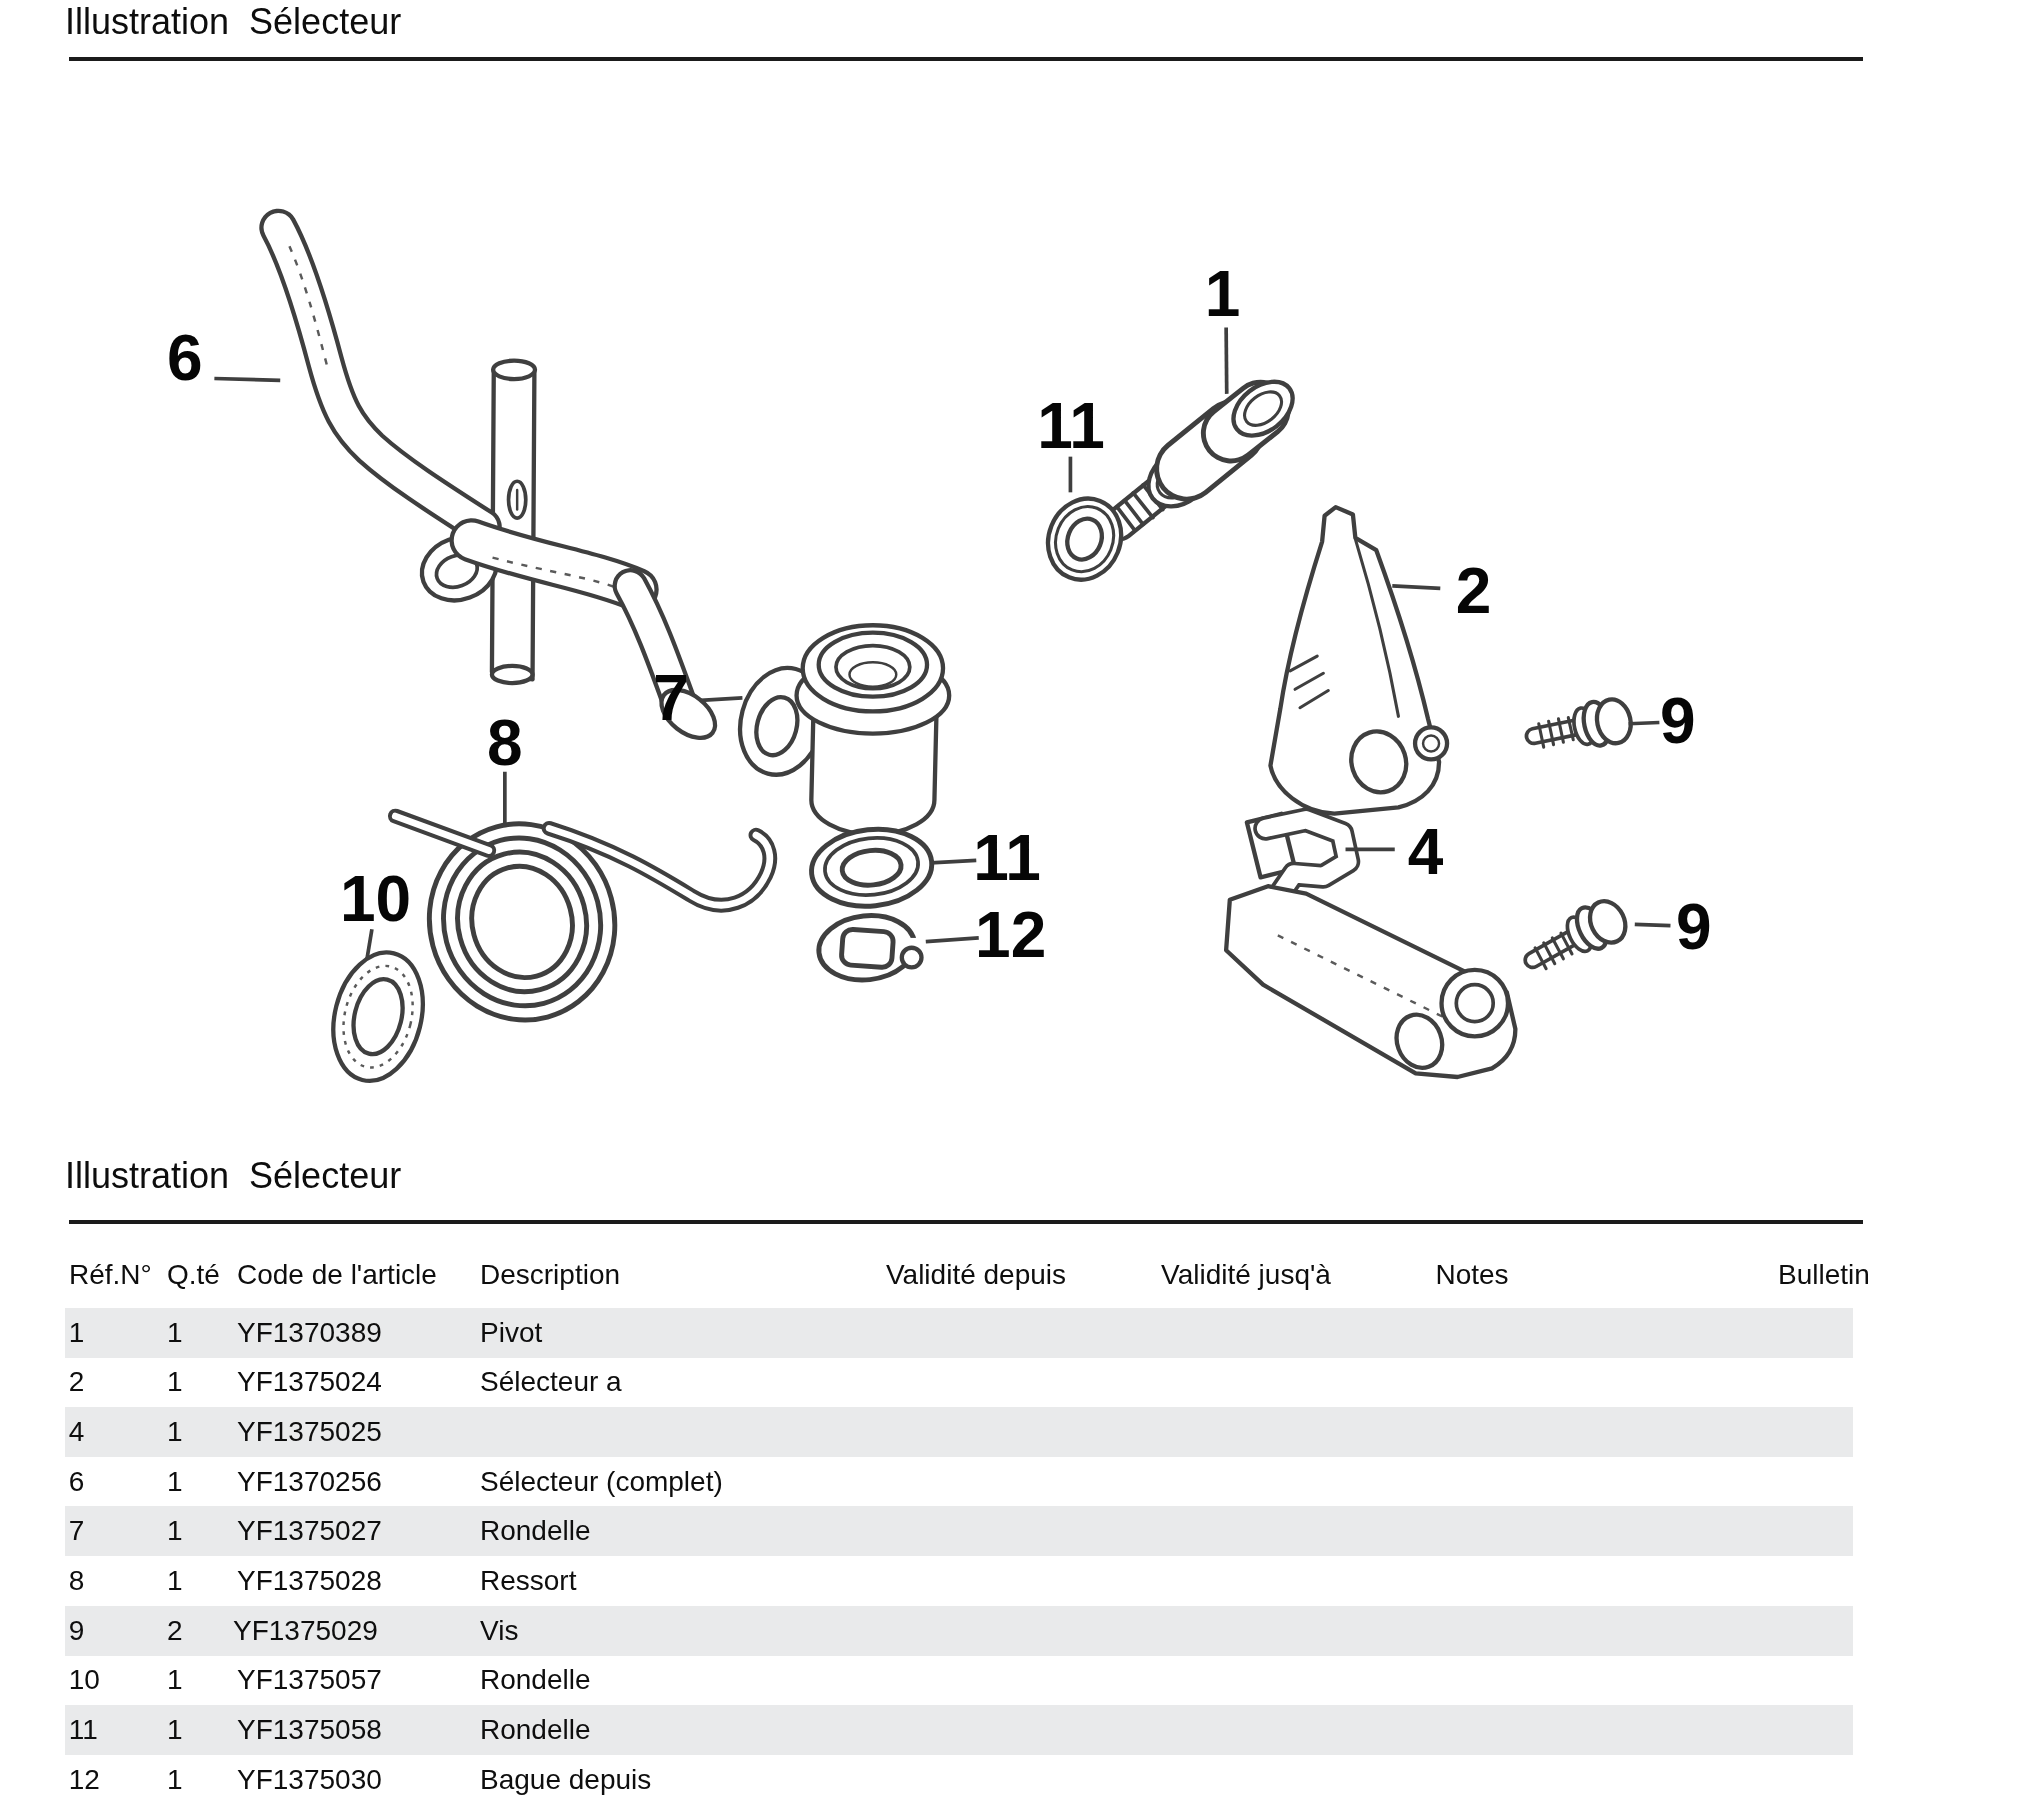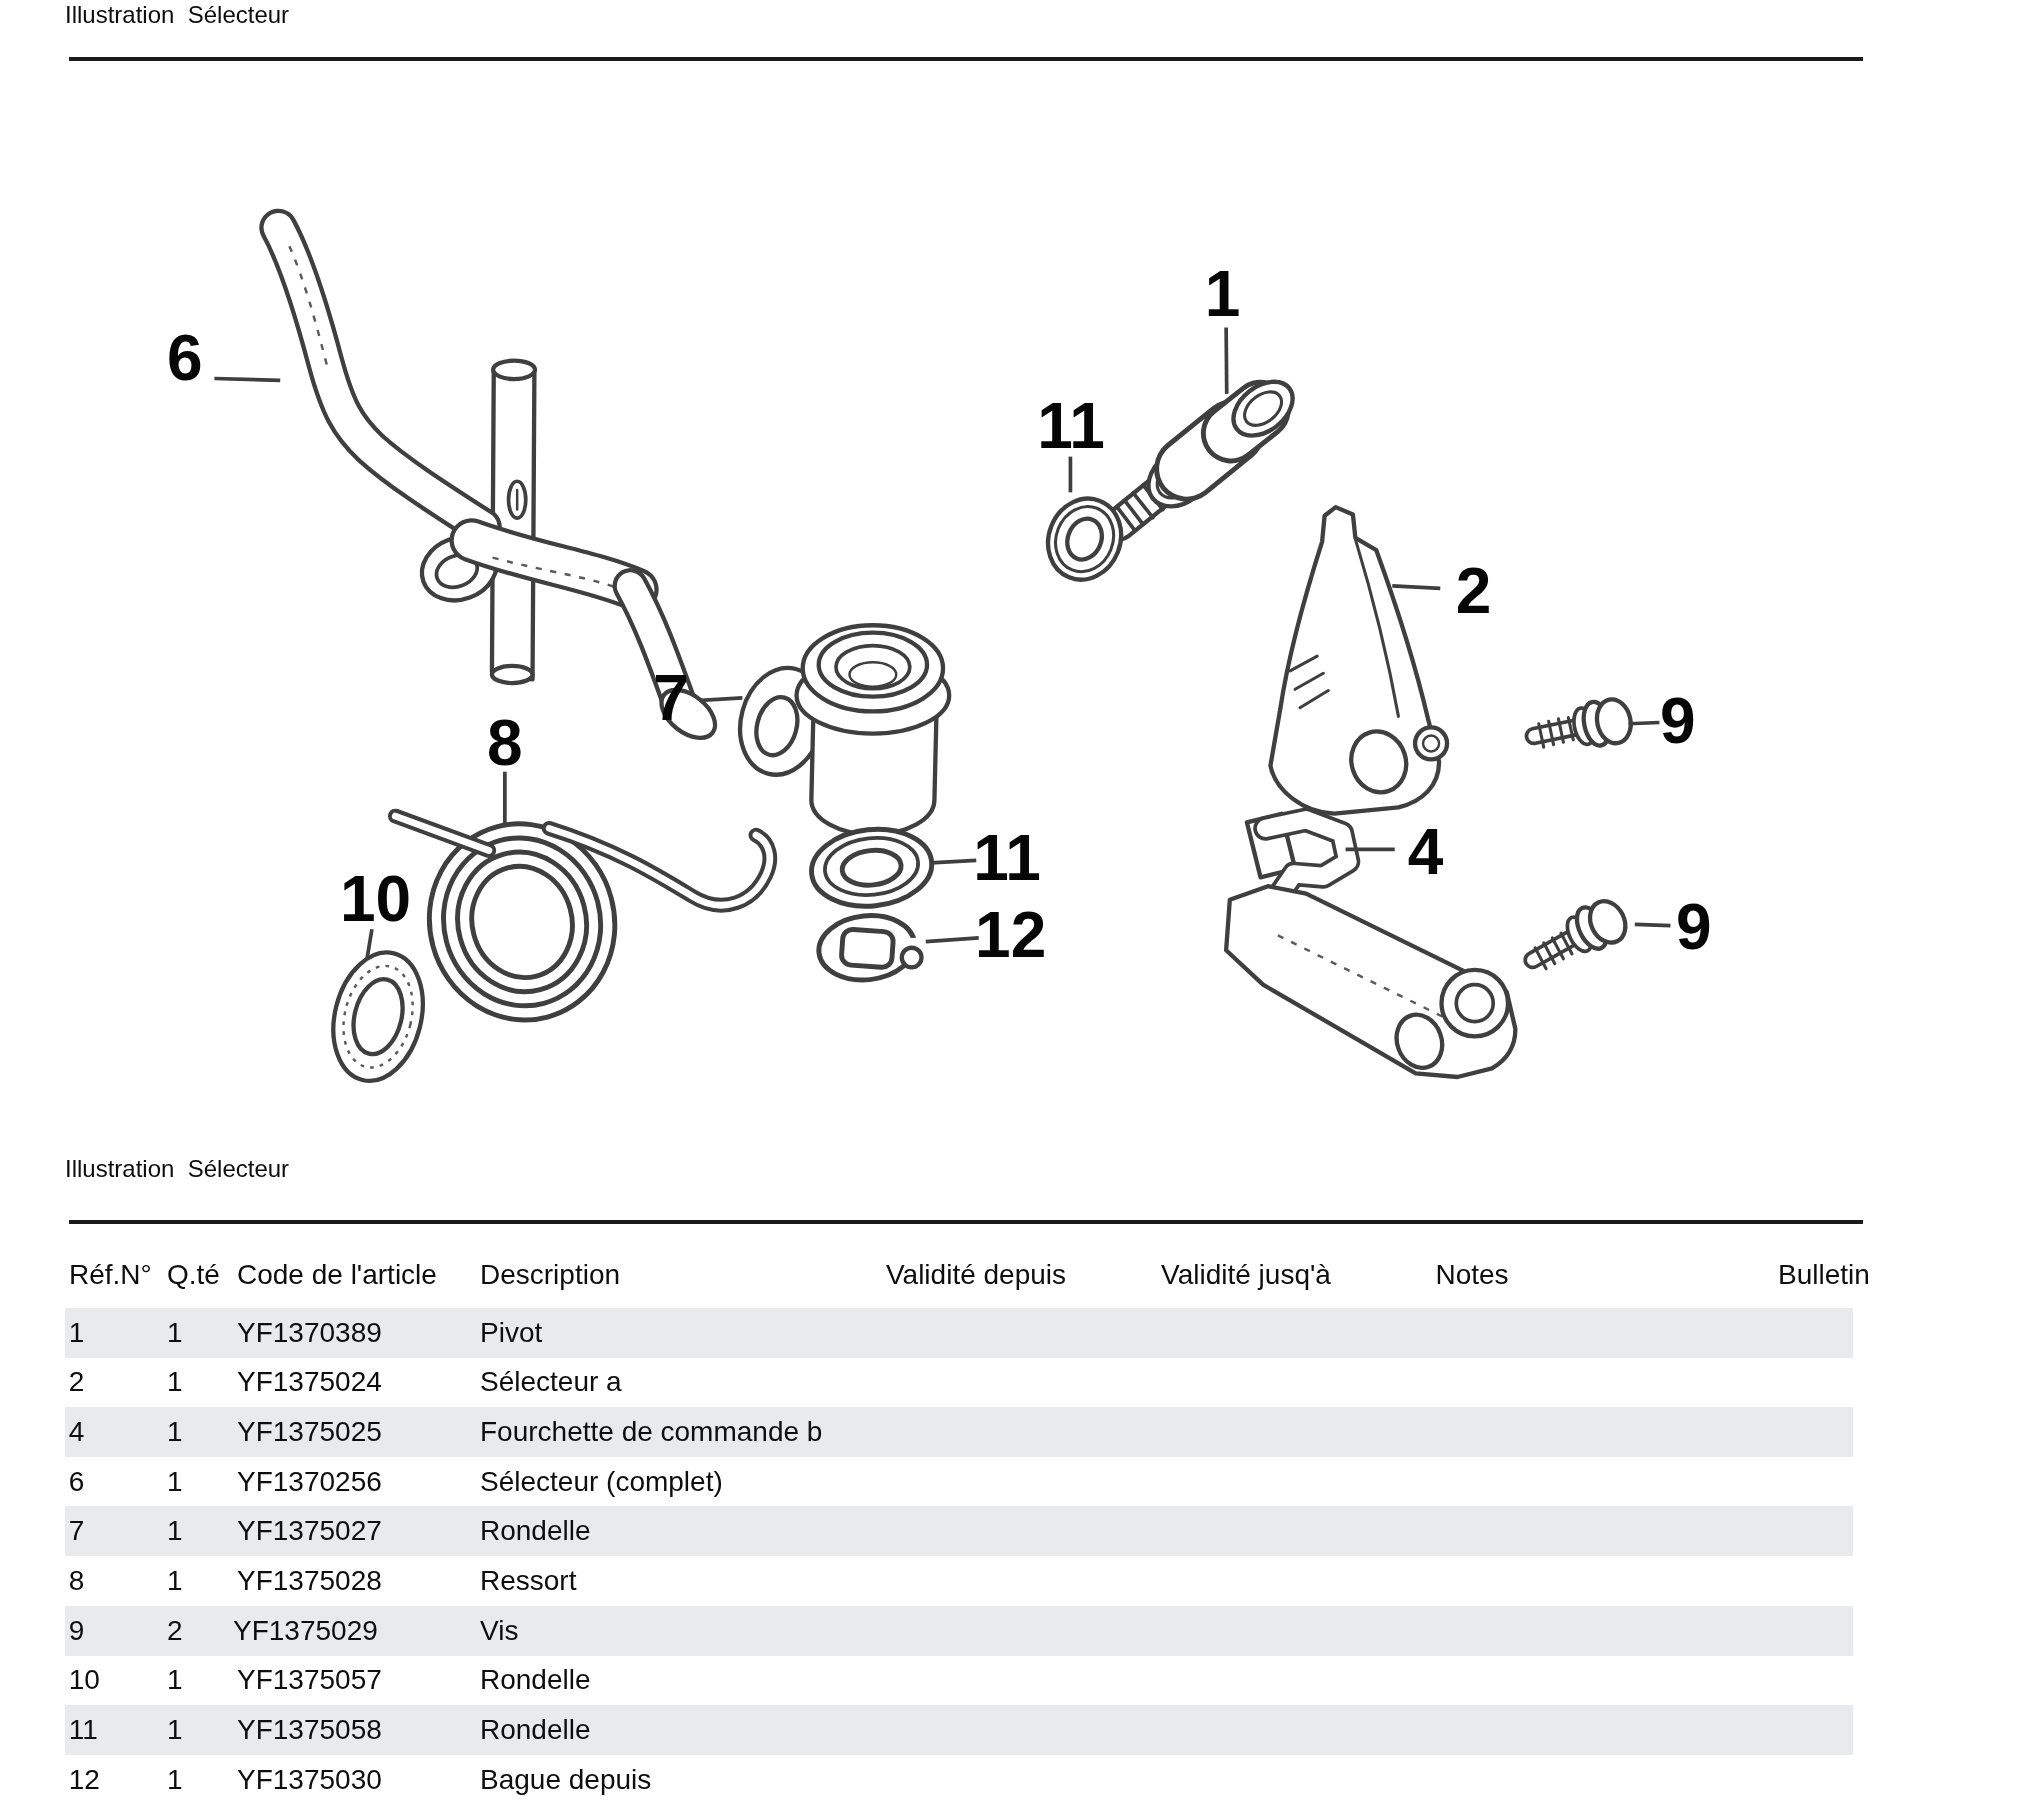--- a/index.html
+++ b/index.html
@@ -1,21 +1,21 @@
 <!DOCTYPE html>
 <html style="font-size:9.9px"><head>
 <meta charset="utf-8">
 <style>
   html,body{margin:0;padding:0;background:#ffffff;}
   .page{
     position:relative;width:2035px;height:1806px;background:#ffffff;
     font-family:"Liberation Sans",sans-serif;color:#111;overflow:hidden;
   }
   .section-title{
-    position:absolute;left:65px;font-size:24px;font-weight:400;
+    position:absolute;left:65px;font-size:36px;font-weight:400;
     color:#0d0d0d;white-space:pre;letter-spacing:0px;
   }
   #title1{top:1.2px;}
   #title2{top:1155px;}
   .rule{position:absolute;left:69px;width:1794px;height:4.3px;background:#1b1b1b;}
   #rule1{top:57px;}
   #rule2{top:1220px;}
   #diagram{position:absolute;left:0;top:0;}
   #table-header{position:absolute;left:0;top:1256px;width:1699px;height:38px;}
   #table-header span{
@@ -266,21 +266,20 @@
       <div class="row" style="top: 1357px;">
         <span class="cell" style="left: 3.7px;">2</span>
         <span class="cell" style="left: 102px;">1</span>
         <span class="cell" style="left: 172px;">YF1375024</span>
         <span class="cell" style="left: 415px;">Sélecteur a</span>
       </div>
       <div class="row stripe" style="top: 1407px;">
         <span class="cell" style="left: 3.7px;">4</span>
         <span class="cell" style="left: 102px;">1</span>
         <span class="cell" style="left: 172px;">YF1375025</span>
-        <span class="cell" style="left: 415px;">Fourchette de commande b</span>
       </div>
       <div class="row" style="top: 1457px;">
         <span class="cell" style="left: 3.7px;">6</span>
         <span class="cell" style="left: 102px;">1</span>
         <span class="cell" style="left: 172px;">YF1370256</span>
         <span class="cell" style="left: 415px;">Sélecteur (complet)</span>
       </div>
       <div class="row stripe" style="top: 1506px;">
         <span class="cell" style="left: 3.7px;">7</span>
         <span class="cell" style="left: 102px;">1</span>

